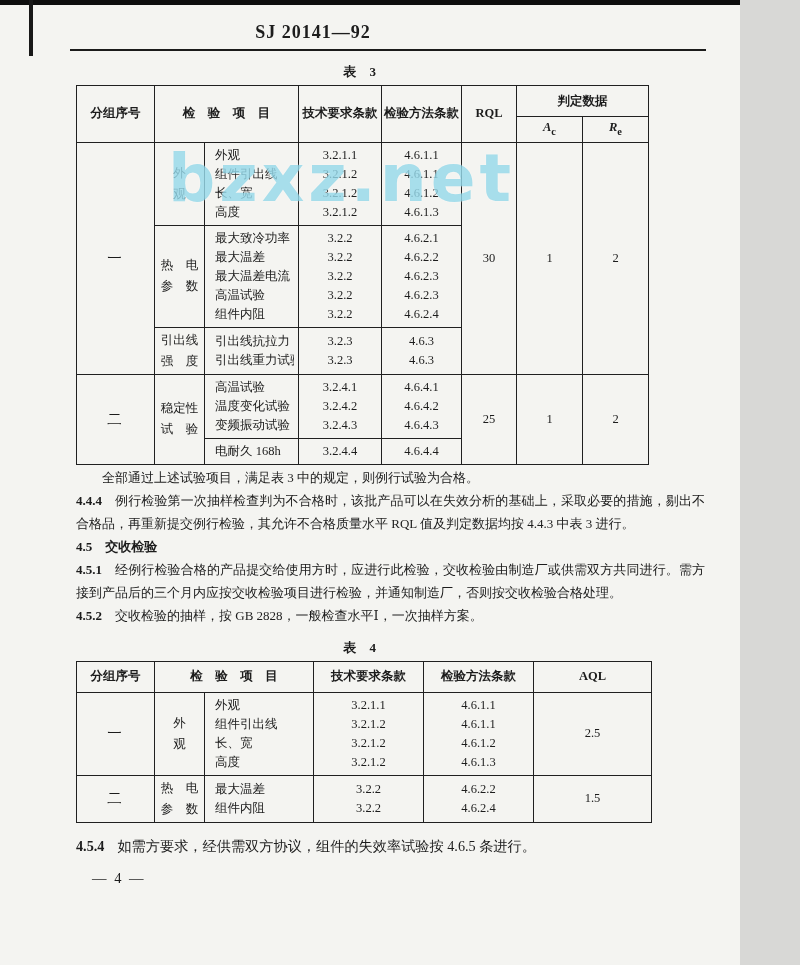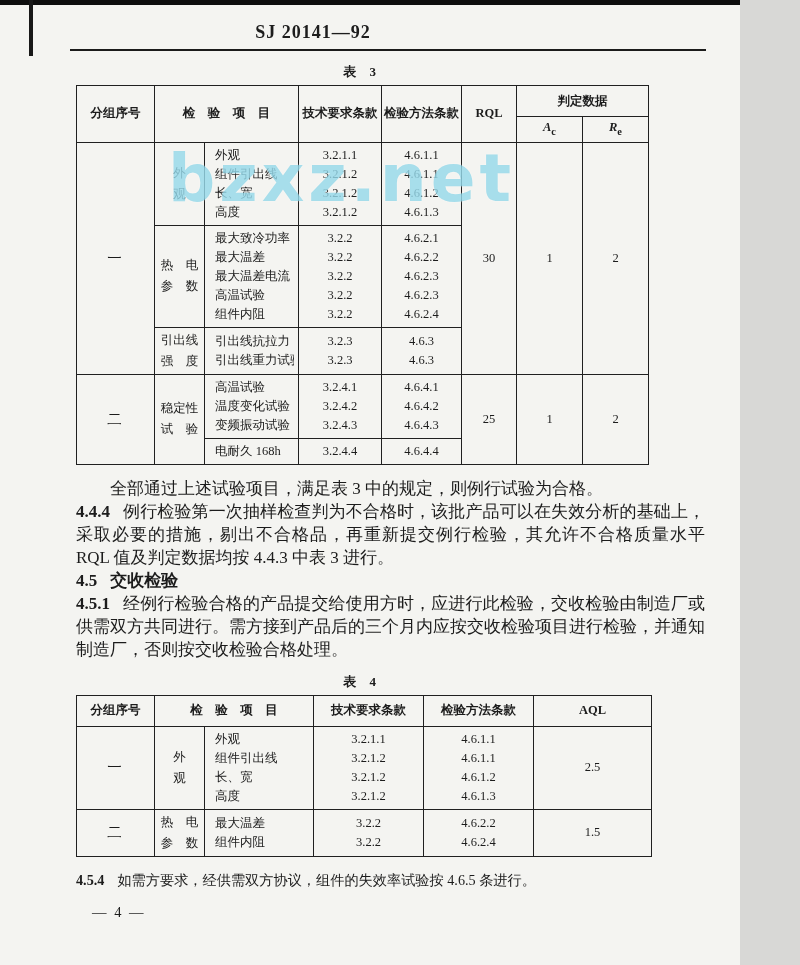--- a/index.html
+++ b/index.html
@@ -31,21 +31,21 @@
   th.h-row2{height:20px;}
   .it{font-style:italic;}
   td.groupcell{text-align:center;font-size:14.5px;letter-spacing:2px;}
   td.cat{text-align:center;white-space:pre-line;line-height:21px;}
   td.items{text-align:left;padding:3px 4px 3px 10px;}
   td.items div{line-height:19px;white-space:nowrap;overflow:hidden;}
   td.numcol{padding:3px 0;}
   td.numcol div{line-height:19px;text-align:center;}
   td.center{text-align:center;}
 
-  .bodytext{margin:12px 35px 0 40px;font-size:17px;line-height:23px;
+  .bodytext{margin:1px 35px 0 40px;font-size:13px;line-height:23px;
     text-align:justify;}
   .bodytext p{margin:0;}
   .indent{text-indent:2em;}
   .clause-num{font-weight:bold;padding-right:13px;}
   .bold-line{font-weight:bold;}
 
   .closing{margin:12px 35px 8px 40px;font-size:14.2px;line-height:23px;}
   .footer{margin:12px 0 0 56px;font-size:14.5px;letter-spacing:2px;}
 
   .watermark{
@@ -200,20 +200,21 @@
         </td>
       </tr>
     </tbody>
   </table>
 
   <div class="bodytext">
     <p class="indent"><span>全部通过上述试验项目，满足表 3 中的规定，则例行试验为合格。</span></p>
     <p><span class="clause-num">4.4.4</span><span>例行检验第一次抽样检查判为不合格时，该批产品可以在失效分析的基础上，采取必要的措施，剔出不合格品，再重新提交例行检验，其允许不合格质量水平 RQL 值及判定数据均按 4.4.3 中表 3 进行。</span></p>
     <p class="bold-line"><span class="clause-num">4.5</span><span>交收检验</span></p>
     <p><span class="clause-num">4.5.1</span><span>经例行检验合格的产品提交给使用方时，应进行此检验，交收检验由制造厂或供需双方共同进行。需方接到产品后的三个月内应按交收检验项目进行检验，并通知制造厂，否则按交收检验合格处理。</span></p>
+    <p><span class="clause-num">4.5.2</span><span>交收检验的抽样，按 GB 2828，一般检查水平Ⅰ，一次抽样方案。</span></p>
   </div>
 
   <div class="caption">表 4</div>
 
   <table class="t4">
     <colgroup>
       <col style="width:78px">
         <col style="width:50px">
         <col style="width:109px">
       <col style="width:110px">

